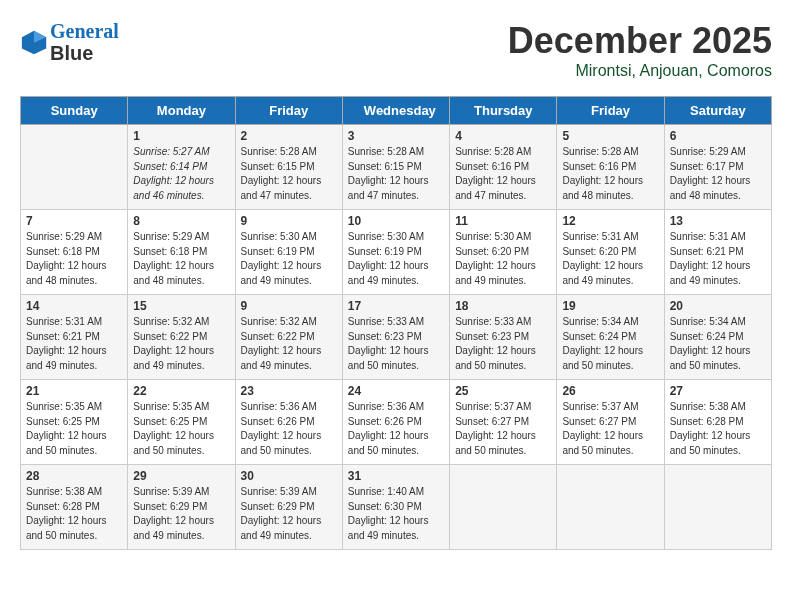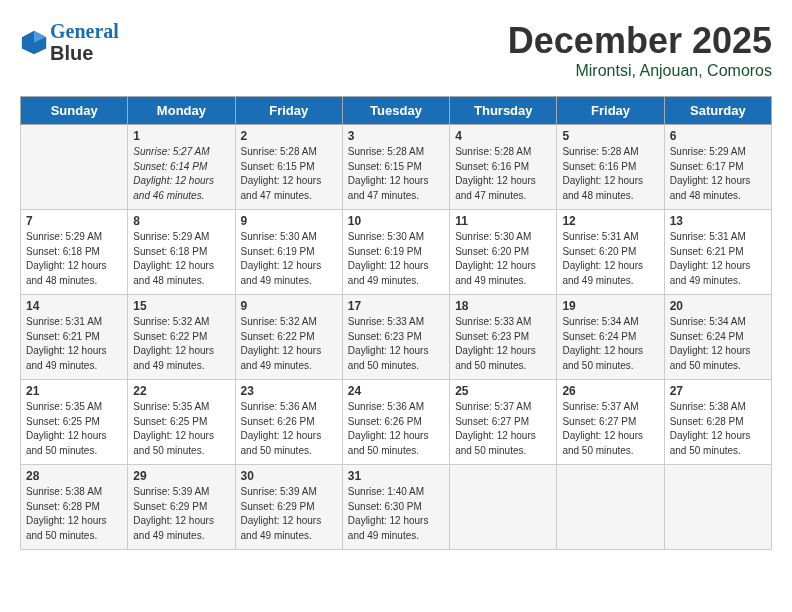--- a/index.html
+++ b/index.html
@@ -103,21 +103,21 @@
     <div class="location">Mirontsi, Anjouan, Comoros</div>
   </div>
 </div>
 
 <table>
   <thead>
     <tr id="header-row">
         <th>Sunday</th>
         <th>Monday</th>
         <th>Friday</th>
-        <th>Tuesday</th>
+        <th>Wednesday</th>
         <th>Thursday</th>
         <th>Friday</th>
         <th>Saturday</th>
       </tr>
   </thead>
   <tbody id="calendar-body">
       <tr>
         <td class="empty-cell"></td>
         <td>
           <span class="day-num">1</span>

